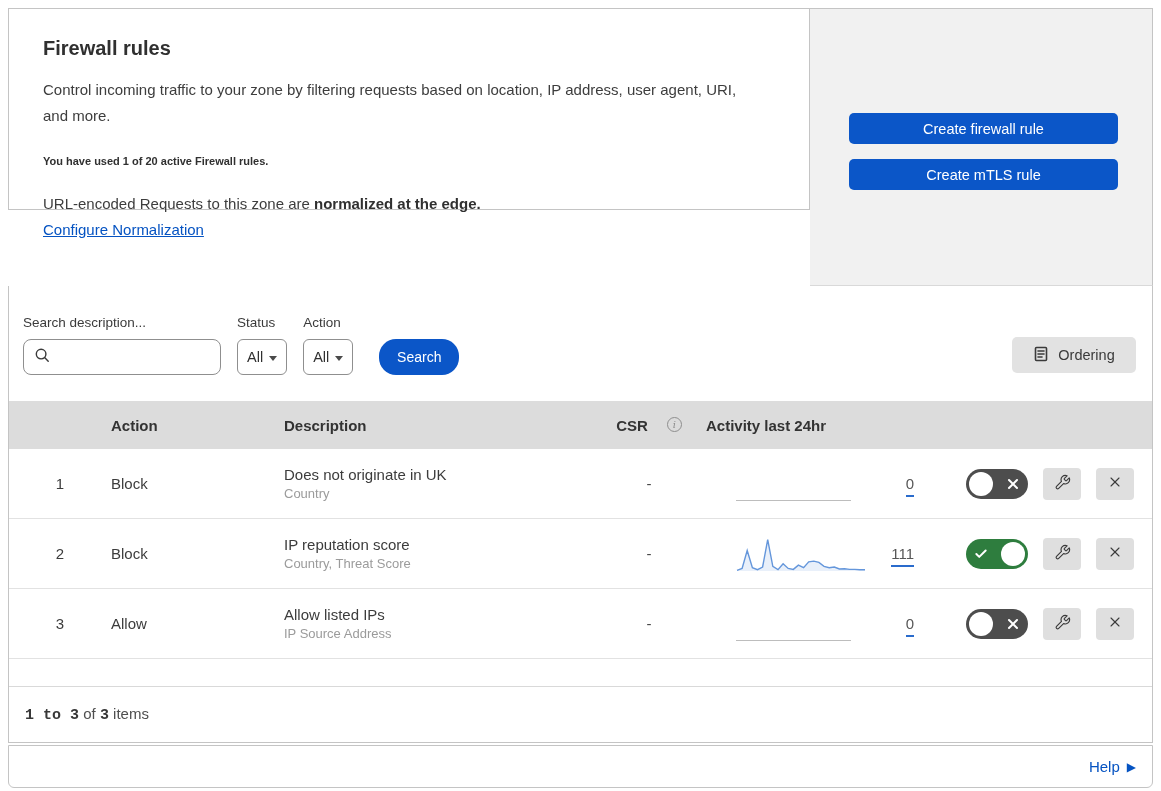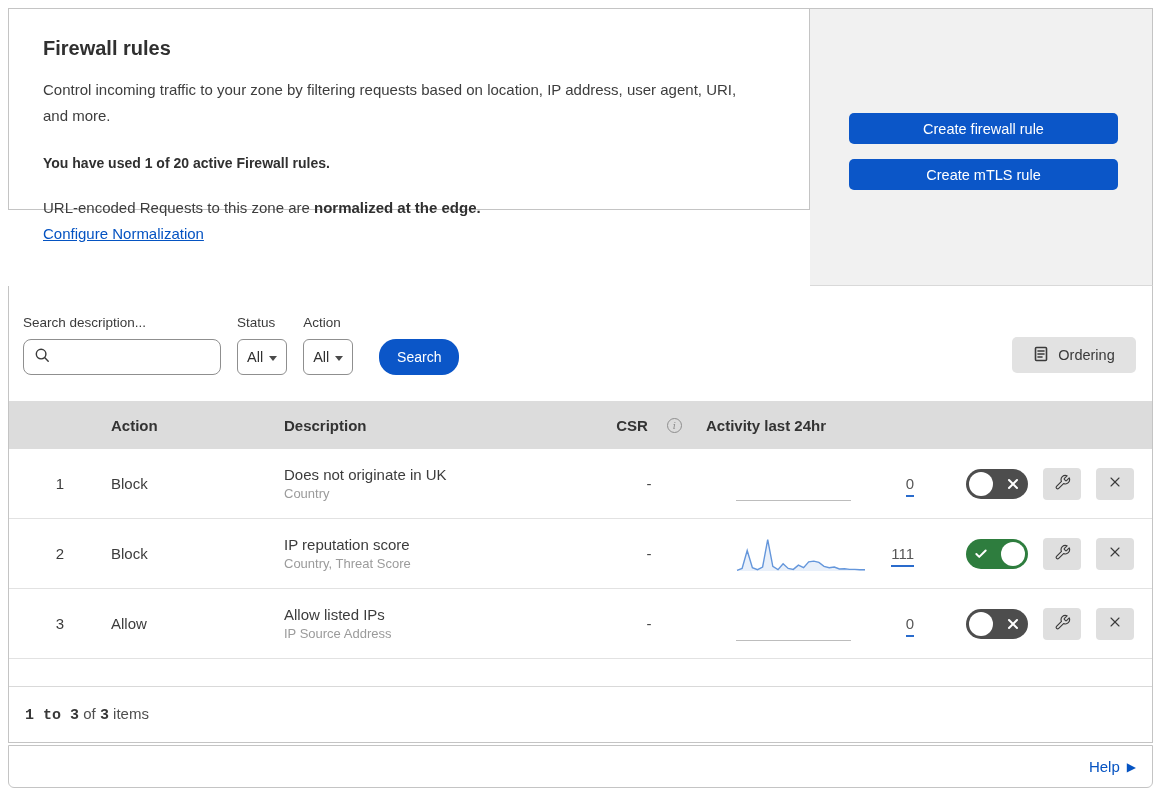--- a/index.html
+++ b/index.html
@@ -12,21 +12,21 @@
   .page { padding: 8px; }
 
   
   .top-flex { display: flex; align-items: flex-start; }
   .overview-card {
     width: 802px; height: 202px; background: #fff;
     border: 1px solid #c4c4c4; padding: 28px 34px; position: relative; z-index: 2;
   }
   .overview-card h1 { font-size: 20px; font-weight: 600; color: #303030; margin-bottom: 17px; }
   .overview-card p.desc { font-size: 15px; color: #3d3d3d; line-height: 1.75; width: 710px; margin-bottom: 25px; }
-  .overview-card p.usage { font-size: 14px; font-weight: bold; color: #303030; margin-bottom: 28px; }
+  .overview-card p.usage { font-size: 11px; font-weight: bold; color: #303030; margin-bottom: 28px; }
   .overview-card p.norm { font-size: 15px; color: #3d3d3d; }
   .overview-card p.norm b { color: #303030; }
   a.cfg-link {
     display: inline-block; margin-top: 9px; font-size: 15px;
     color: #0553c2; text-decoration: underline; cursor: pointer;
   }
   .cta-panel {
     flex: 1; height: 278px; background: #f1f1f1;
     border-top: 1px solid #c4c4c4; border-right: 1px solid #c4c4c4; border-bottom: 1px solid #d9d9d9;
     padding: 104px 34px 0 39px; display: flex; flex-direction: column; gap: 15px;
@@ -66,21 +66,21 @@
   .btn-ordering {
     position: absolute; right: 16px; top: 51px; height: 36px; width: 124px;
     border: none; border-radius: 5px; background: #e2e2e2; color: #3a3a3a;
     font-size: 14.5px; display: flex; align-items: center; justify-content: center; gap: 9px;
     cursor: pointer; font-family: inherit;
   }
 
   
   .grid-cols { display: grid; grid-template-columns: 102px 173px 320px 90px 228px 1fr; align-items: center; }
   .thead { height: 48px; background: #dcdcdc; font-size: 15px; font-weight: 600; color: #333; }
-  .thead .csr-h { display: flex; align-items: center; justify-content: center; gap: 19px; }
+  .thead .csr-h { display: flex; align-items: flex-start; justify-content: center; gap: 19px; }
   .thead .act-h { padding-left: 12px; }
   .info-i {
     width: 15px; height: 15px; border: 1px solid #8e8e8e; border-radius: 50%;
     color: #8e8e8e; font-size: 10px; font-style: italic; font-family: "DejaVu Serif", serif;
     display: inline-flex; align-items: center; justify-content: center; font-weight: 400;
   }
   .row { height: 70px; border-bottom: 1px solid #e2e2e2; }
   .cell-num { text-align: center; font-size: 15px; color: #3c3c3c; }
   .cell-action { font-size: 15px; color: #3c3c3c; }
   .cell-desc .d-title { font-size: 15px; color: #3c3c3c; margin-bottom: 3px; }

